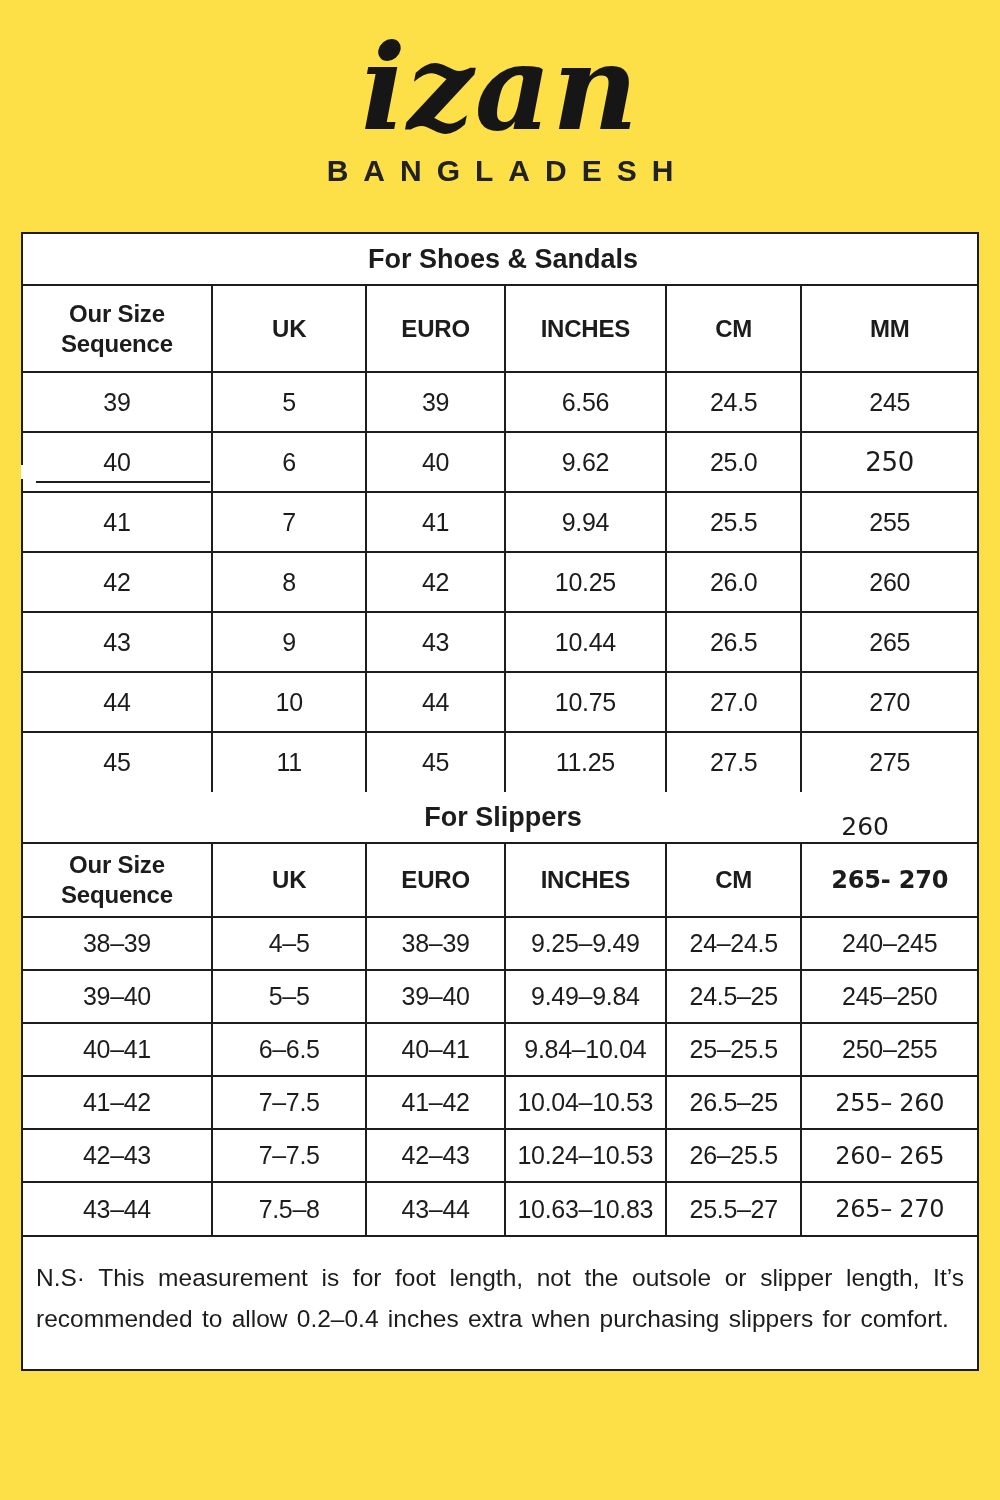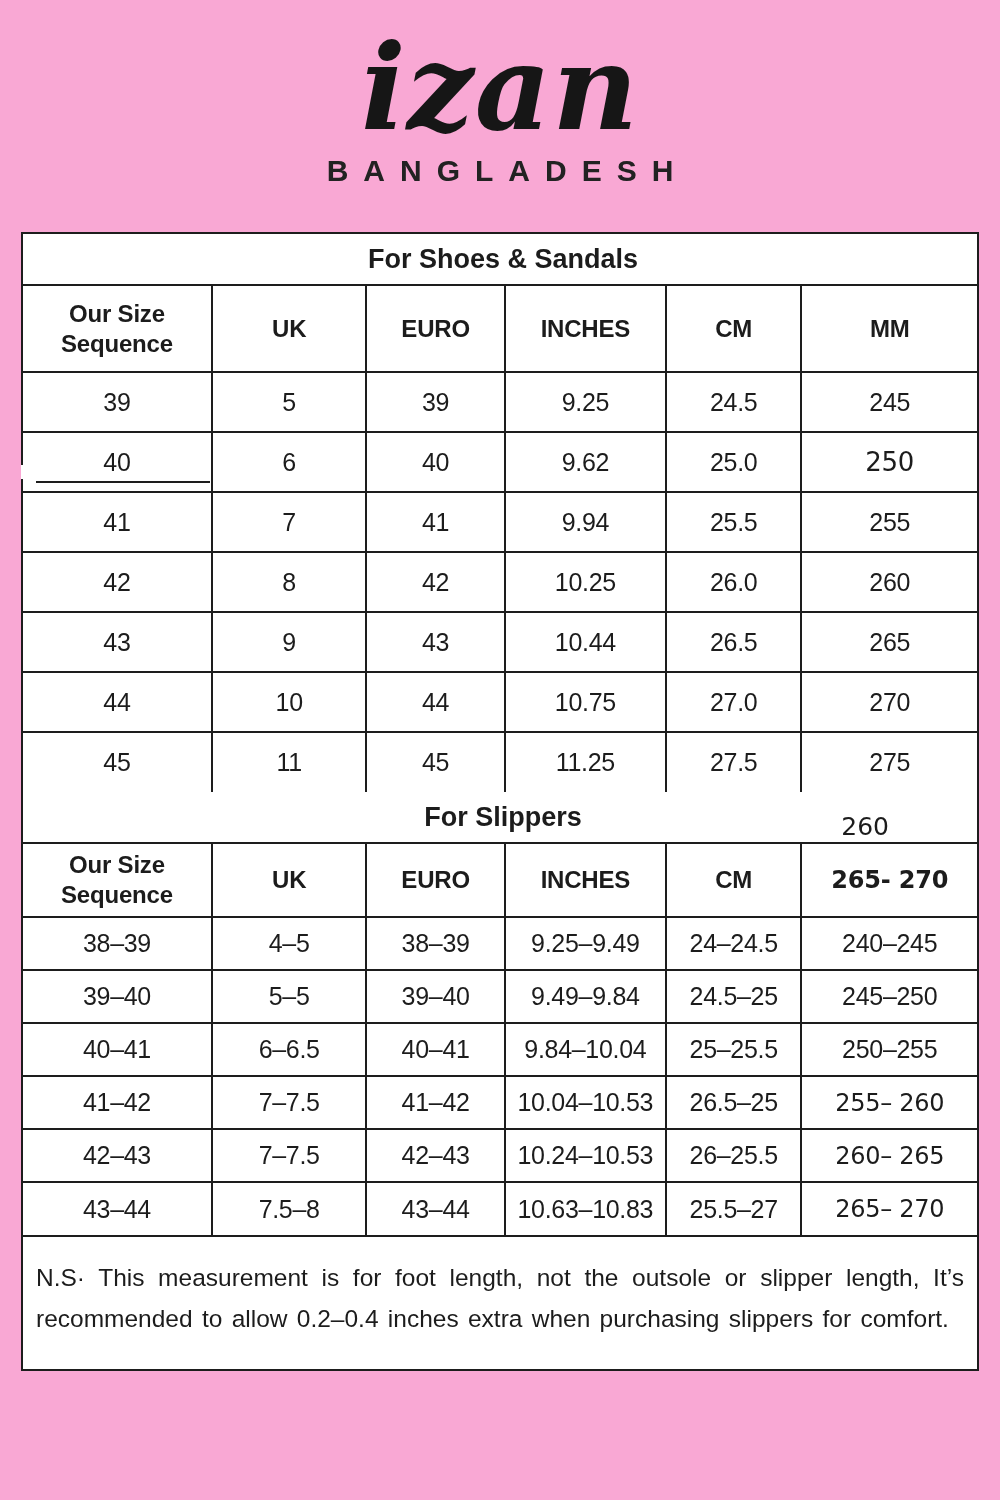--- a/index.html
+++ b/index.html
@@ -1,18 +1,18 @@
 <!DOCTYPE html>
 <html><head>
 <meta charset="utf-8">
 <style>
   * { margin:0; padding:0; box-sizing:border-box; }
   html,body { background:#ffffff; }
   body { width:1000px; height:1500px; font-family:"Liberation Sans", sans-serif; color:#1c1c1c; }
-  .page { width:1000px; height:1500px; position:relative; background:#f9a8d4; overflow:hidden; }
+  .page { width:1000px; height:1500px; position:relative; background:#fde047; overflow:hidden; }
 
   
   .logo { padding-top:26px; height:232px; text-align:center; }
   .brand { font-family:"DejaVu Serif", serif; font-style:italic; font-weight:bold;
            font-size:118px; line-height:1.05; letter-spacing:1px; color:#161616; }
   .brand-sub { margin-top:4px; font-size:30px; font-weight:700; letter-spacing:15px;
                text-indent:15px; color:#222; }
 
   
   .chart-box { position:relative; width:958px; margin:0 auto; border:2px solid #1d1d1d; background:#fff; }
@@ -78,21 +78,21 @@
           <th>INCHES</th>
           <th>CM</th>
           <th>MM</th>
         </tr>
       </thead>
       <tbody>
         <tr>
           <td>39</td>
             <td>5</td>
             <td>39</td>
-            <td>9.25</td>
+            <td>6.56</td>
             <td>24.5</td>
             <td>245</td>
         </tr>
         <tr>
           <td>40</td>
             <td>6</td>
             <td>40</td>
             <td>9.62</td>
             <td>25.0</td>
             <td class="alt alt-big">250</td>

